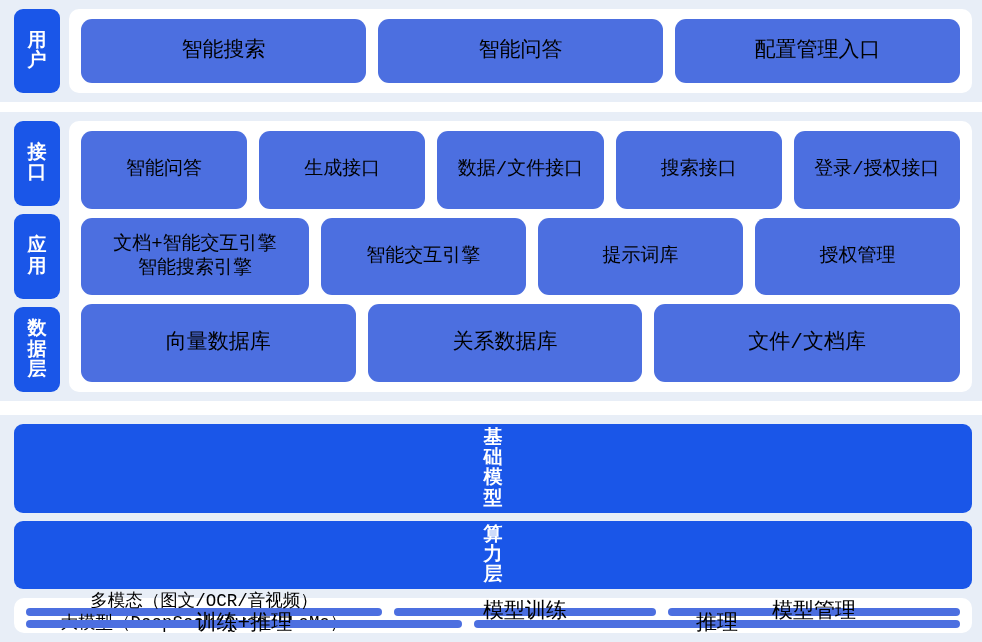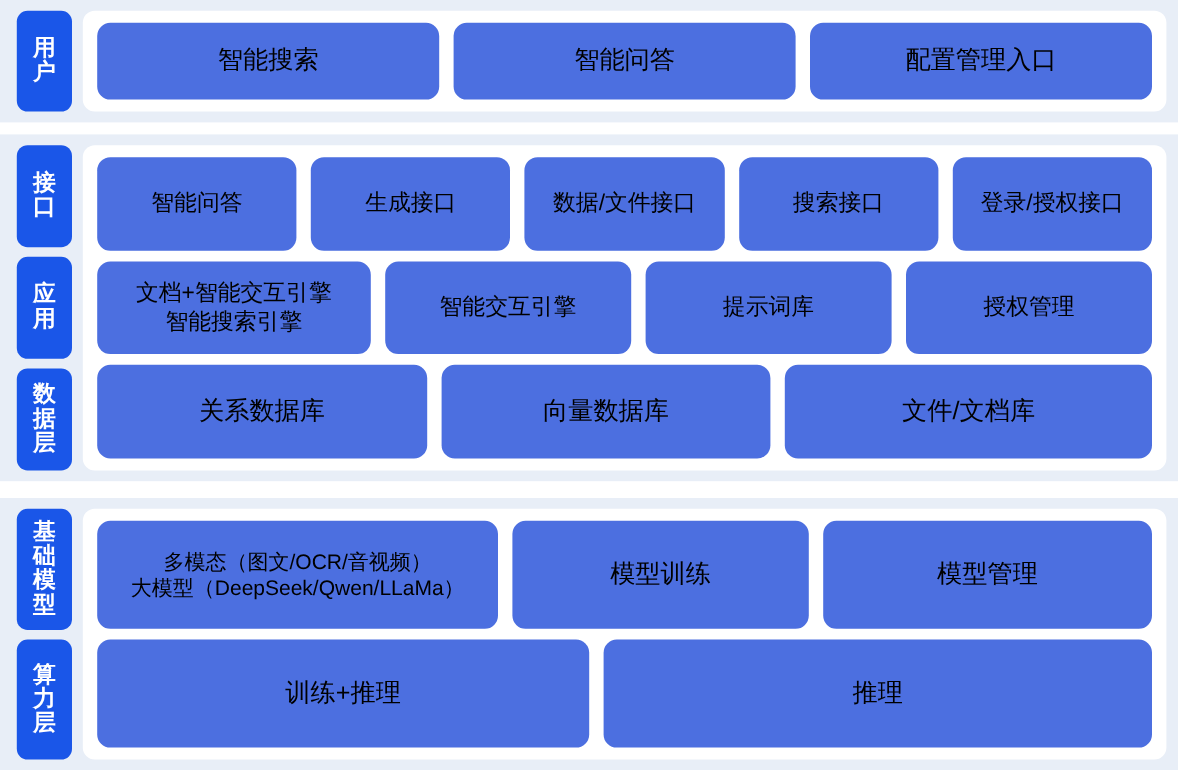--- a/index.html
+++ b/index.html
@@ -18,24 +18,25 @@
   }
 
   
   .section{
     background:#e8eef7;
     display:flex;
     align-items:stretch;
     box-sizing:border-box;
     padding:9px 10px 9px 14px;
     gap:9px;
+    font-family:Liberation Mono, monospace;
   }
   .sec-user{height:104px;}
   .sec-mid{height:296px;margin-top:10px;}
-  .sec-base{height:232px;margin-top:14px;}
+  .sec-base{height:232px;margin-top:14px;flex-direction:column;}
 
   
   .tabcol{
     display:flex;flex-direction:column;
     gap:8px;
     flex:0 0 46px;
     box-sizing:border-box;
   }
   .vtab{
     background:#1a56e8;
@@ -143,22 +144,22 @@
 
       <div class="row">
         <div class="box sm w-mid">文档+智能交互引擎
 智能搜索引擎</div>
         <div class="box sm">智能交互引擎</div>
         <div class="box sm">提示词库</div>
         <div class="box sm">授权管理</div>
       </div>
 
       <div class="row">
+        <div class="box">向量数据库</div>
         <div class="box">关系数据库</div>
-        <div class="box">向量数据库</div>
         <div class="box w-mid">文件/文档库</div>
       </div>
 
     </div>
   </div>
 
   <div class="section sec-base">
     <div class="tabcol">
       <div class="vtab">
         <span>基础模型</span>

